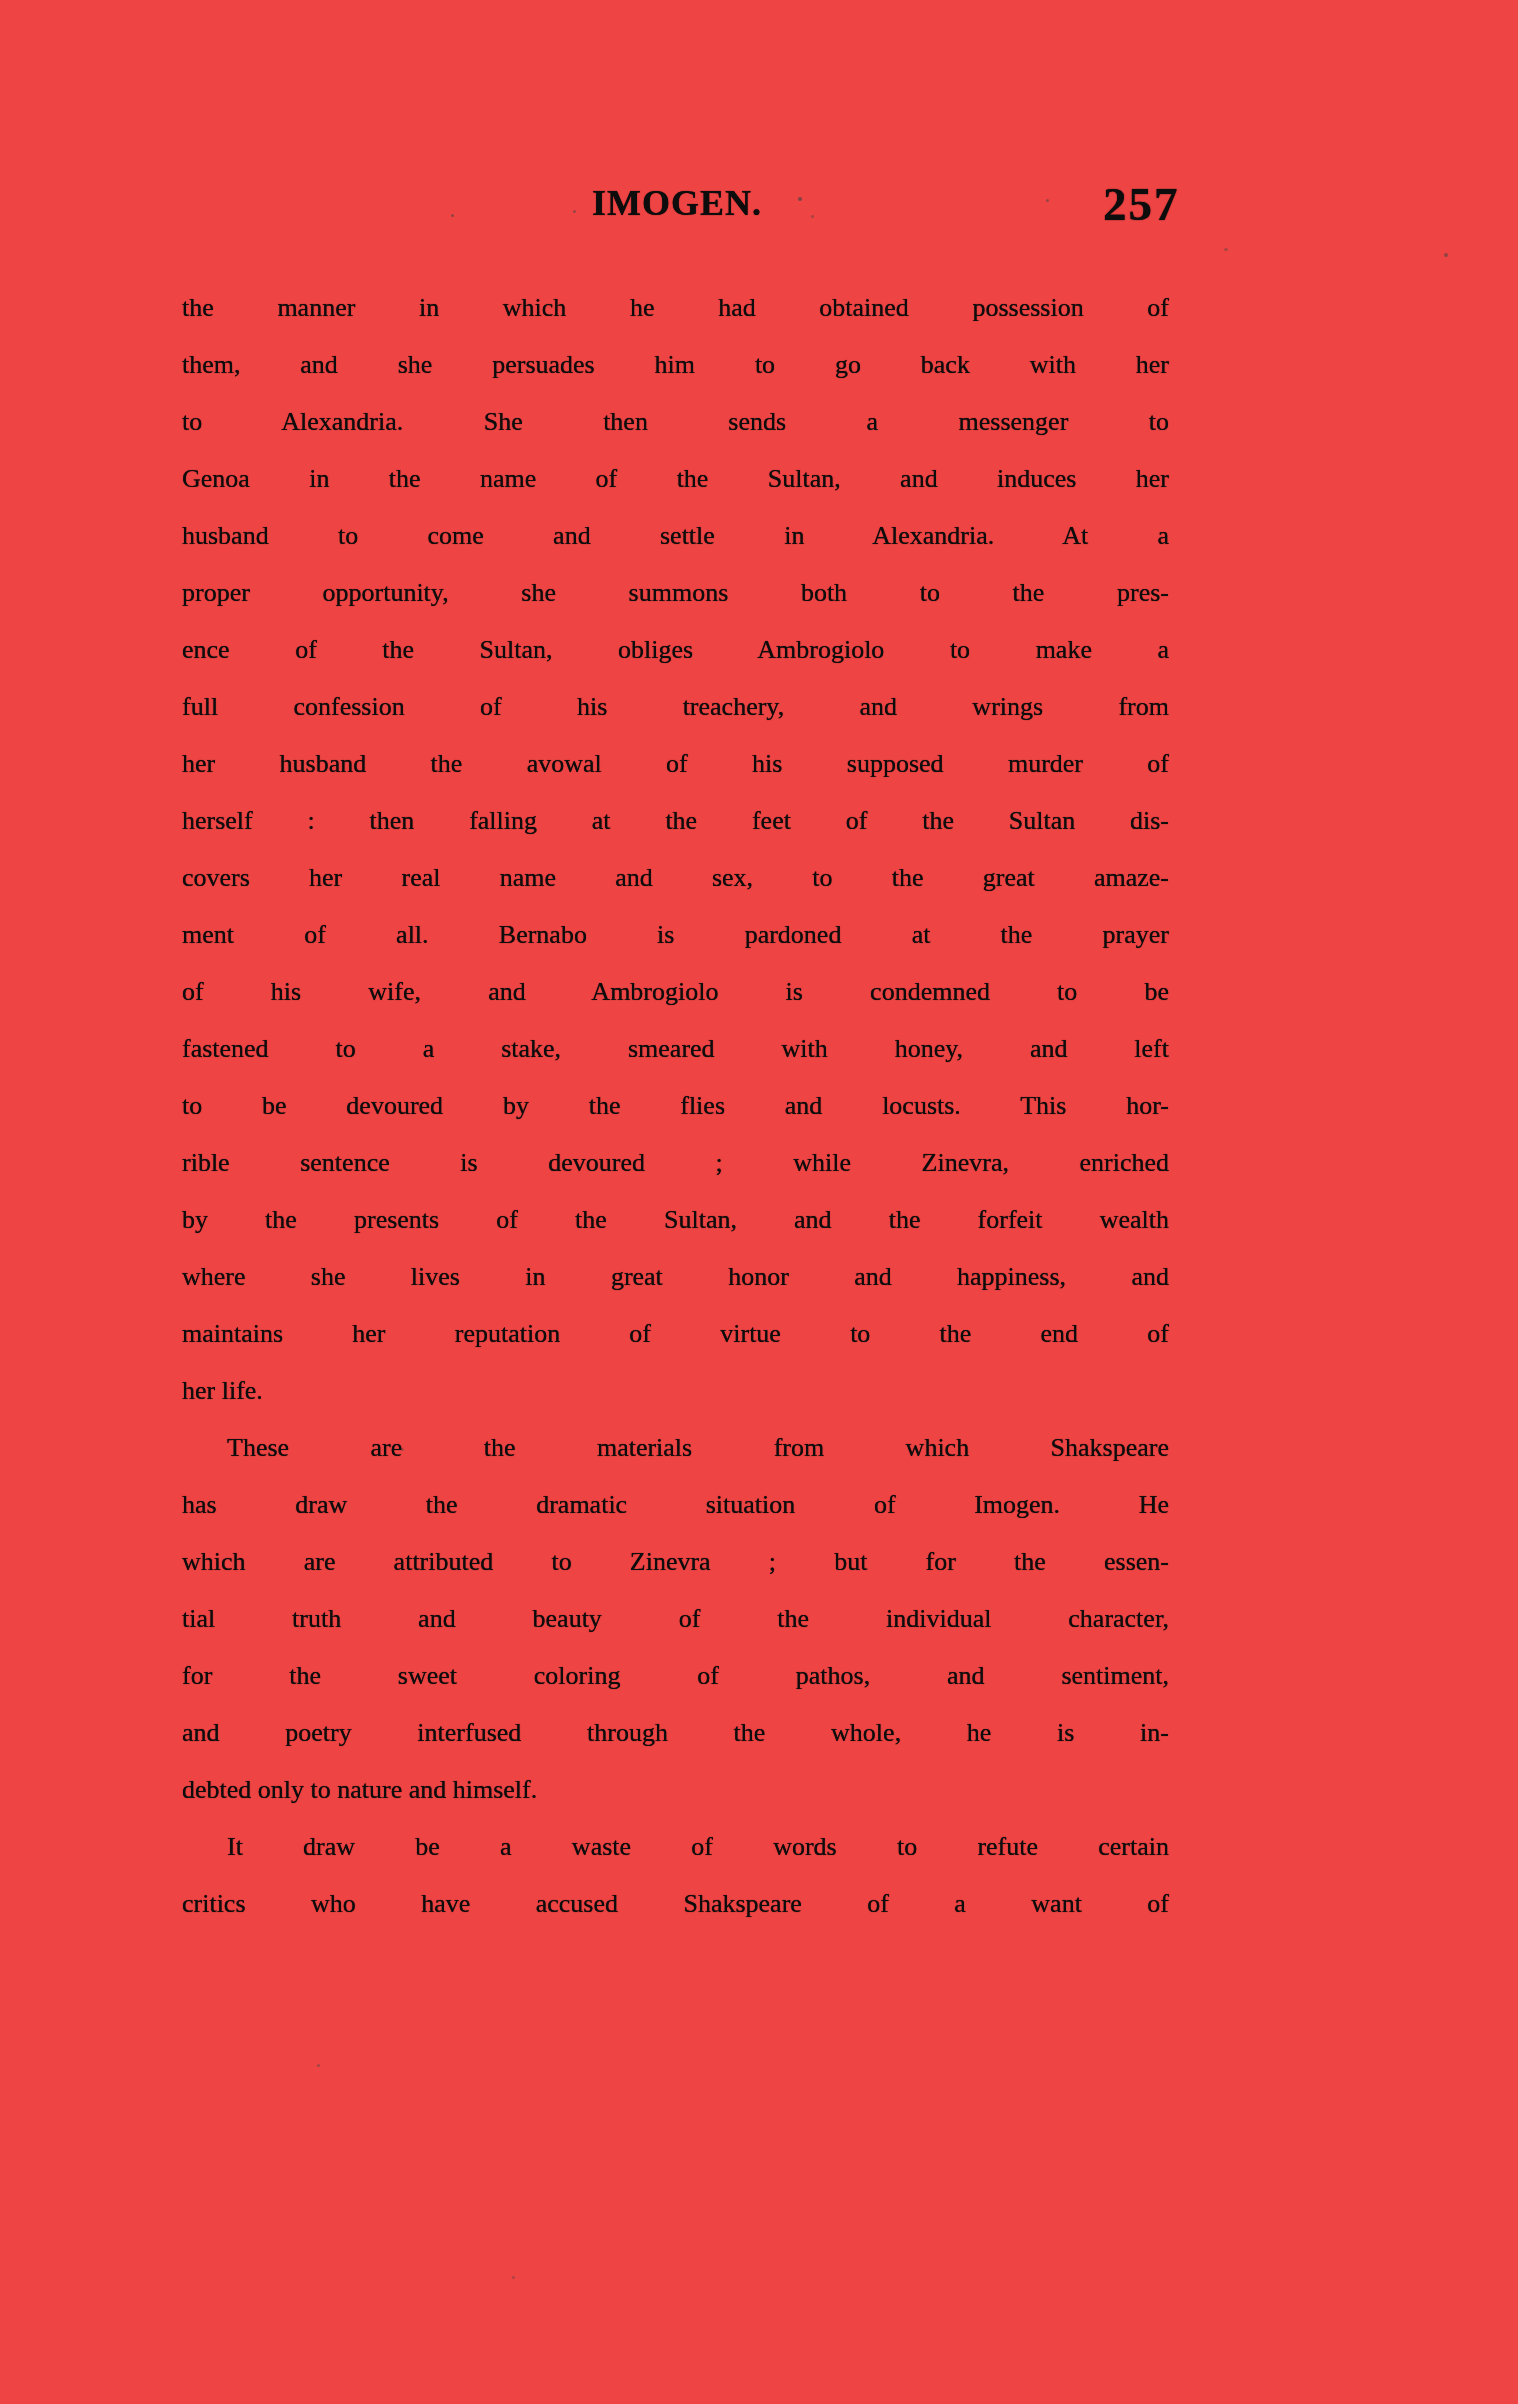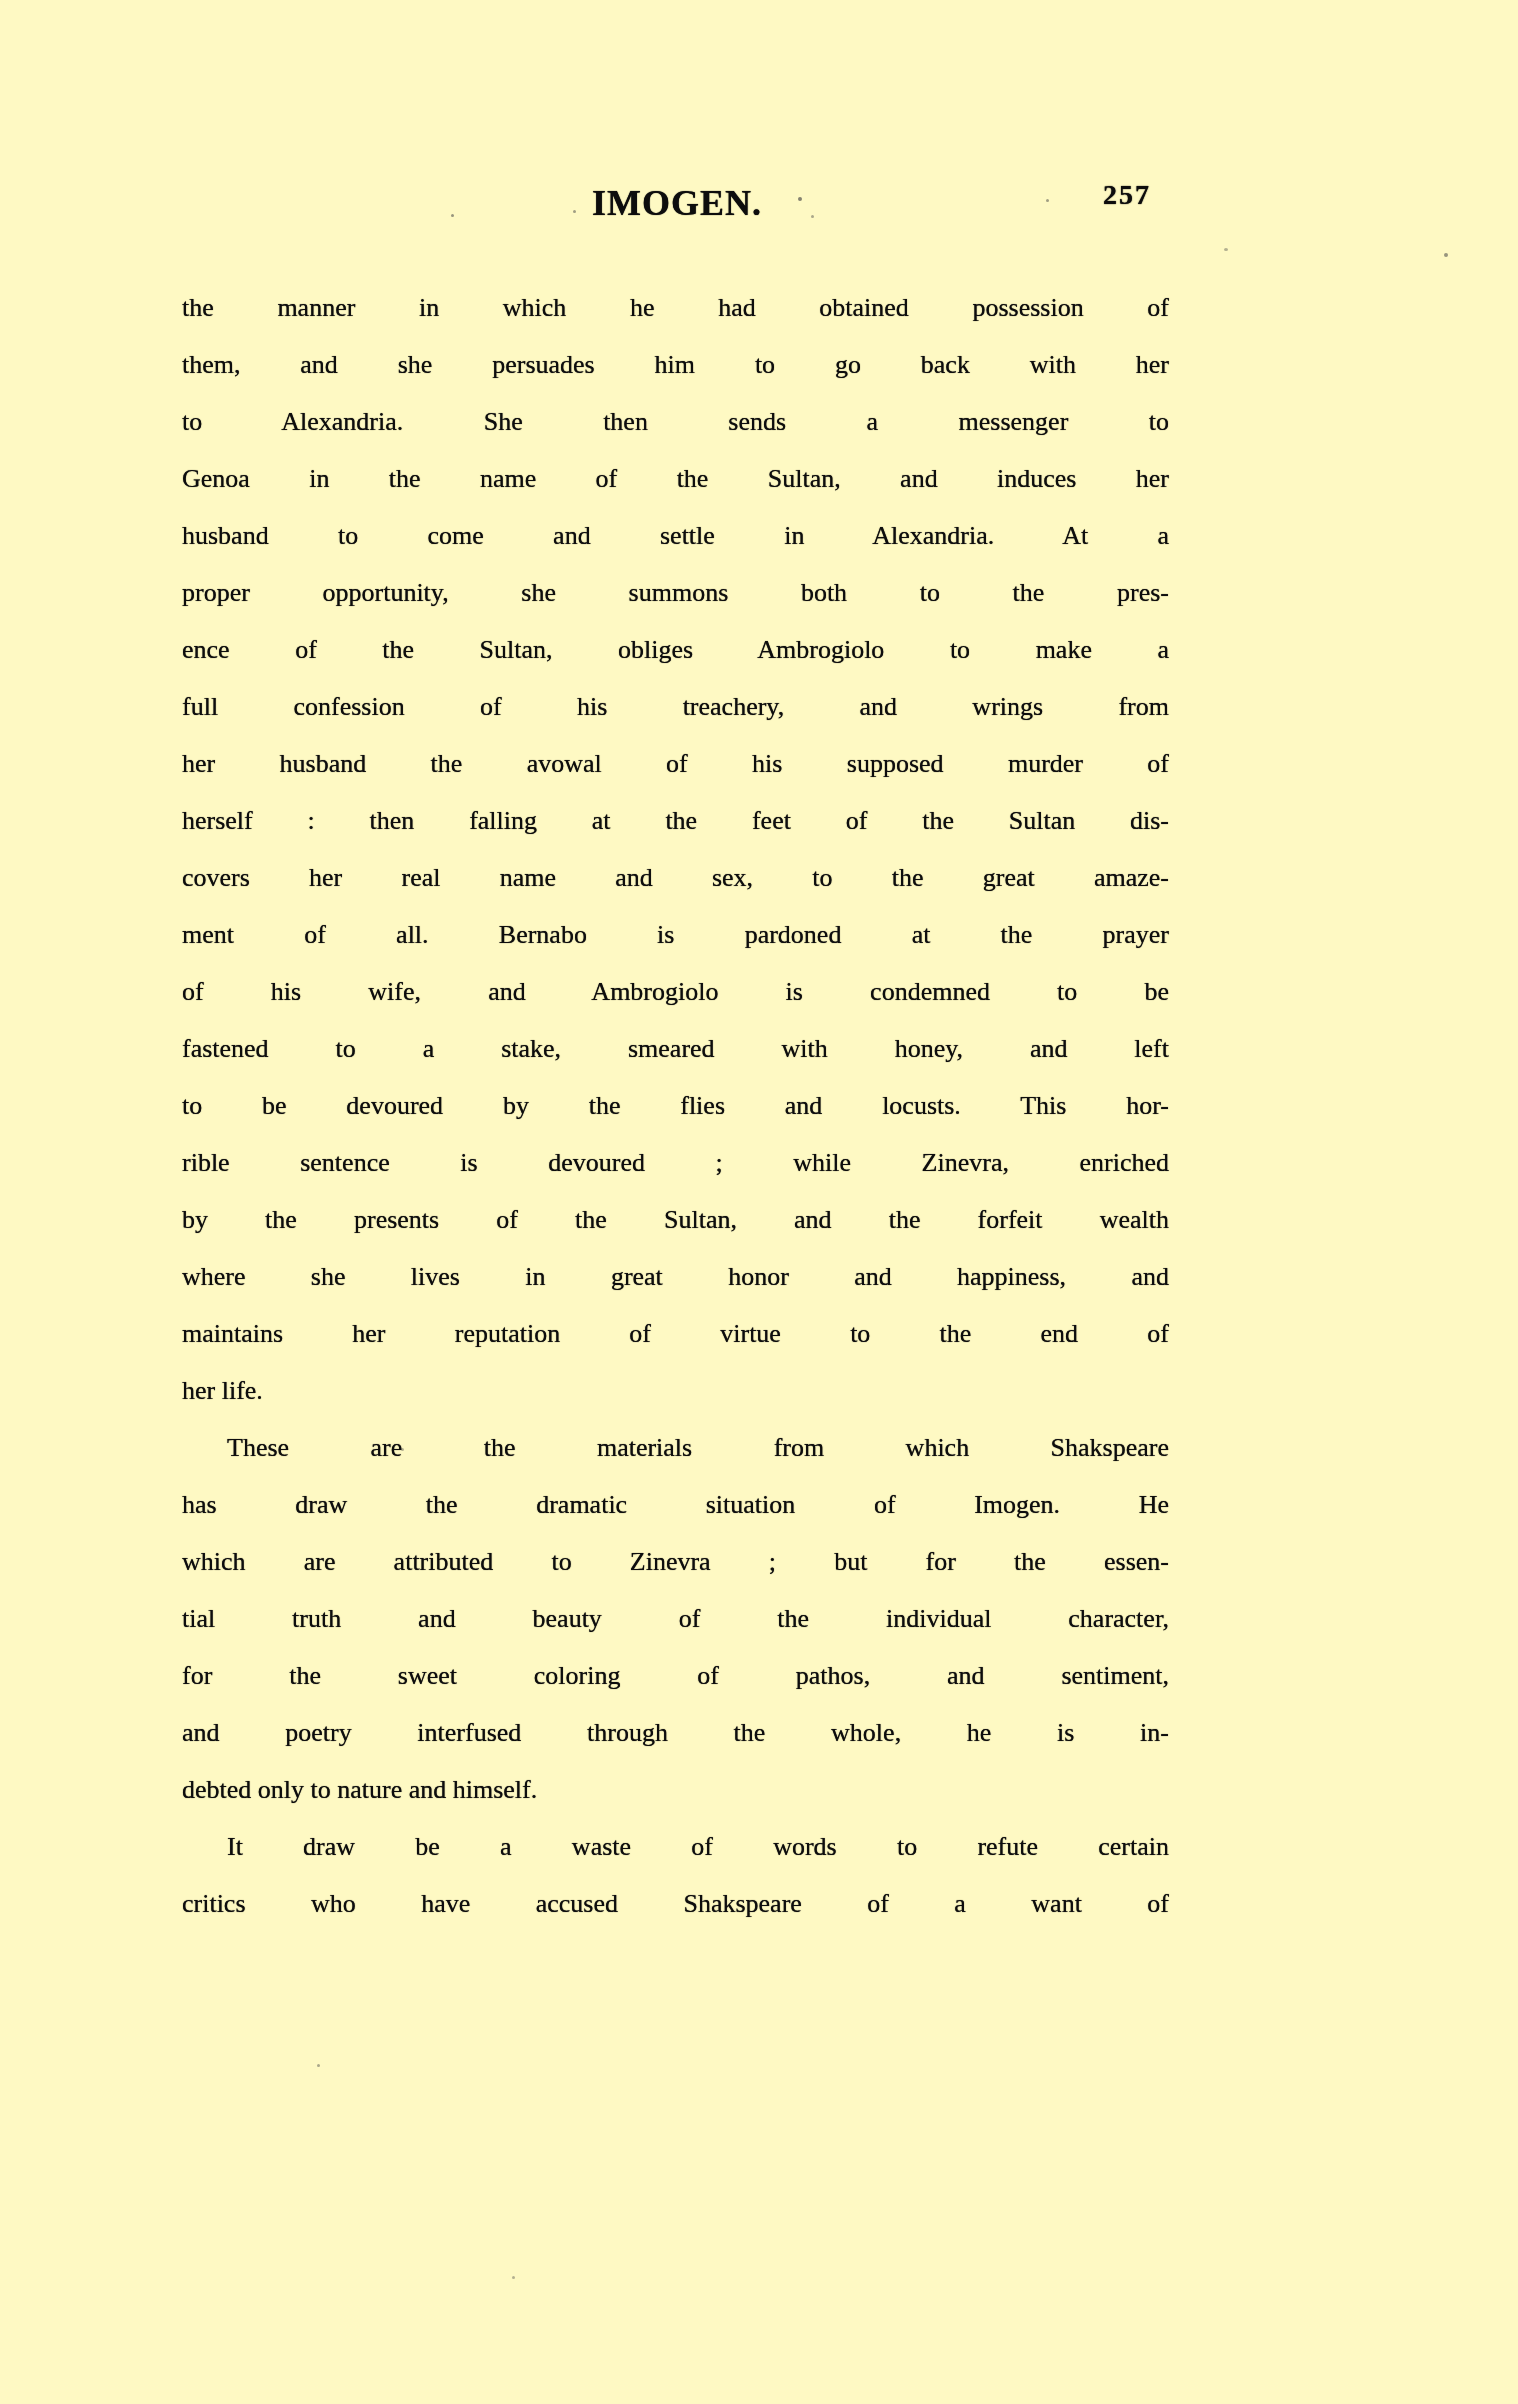--- a/index.html
+++ b/index.html
@@ -8,37 +8,37 @@
     height: 2405px;
     background: #ffffff;
     position: relative;
     font-family: "Liberation Serif", "DejaVu Serif", serif;
     color: #0d0d0d;
     overflow: hidden;
   }
   .page {
     position: absolute;
     inset: 0;
-    background: #fef9c3;
+    background: #ef4444;
   }
   .running-title {
     position: absolute;
     top: 185px;
     left: 592px;
     font-size: 36px;
     font-weight: bold;
     line-height: 1;
     letter-spacing: 1px;
     text-shadow: 0 0 1px #000;
   }
   .page-number {
     position: absolute;
     top: 181px;
     left: 1103px;
-    font-size: 28px;
+    font-size: 47px;
     font-weight: bold;
     line-height: 1;
     letter-spacing: 2px;
     text-shadow: 0 0 1.2px #000;
   }
   .body-text {
     position: absolute;
     top: 279px;
     left: 182px;
     width: 987px;

